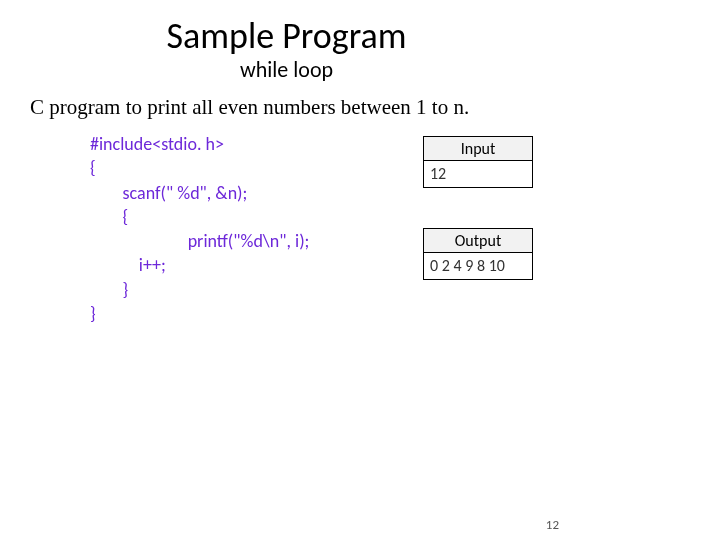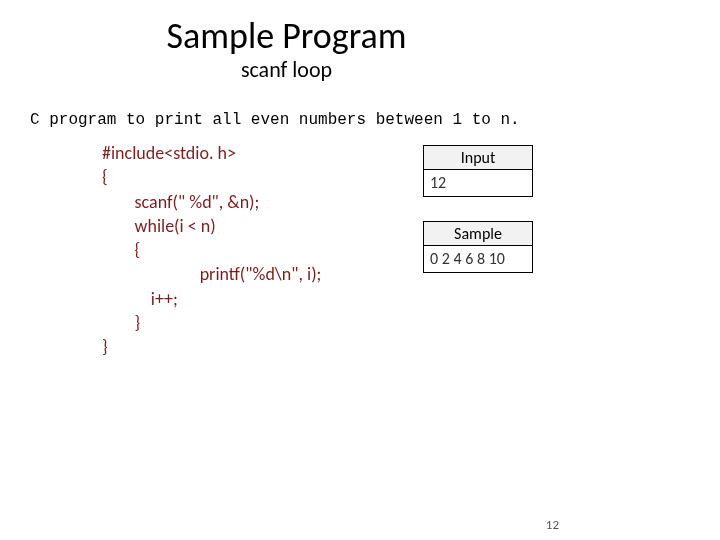--- a/index.html
+++ b/index.html
@@ -1,61 +1,60 @@
 <!DOCTYPE html>
 <html><head>
 <meta charset="utf-8">
 <style>
   * { box-sizing: border-box; margin: 0; padding: 0; }
   html, body { width: 720px; height: 540px; background: #fff; font-family: Calibri, Arial, sans-serif; color: #000; }
   .slide { position: relative; width: 573px; height: 540px; padding: 10px 30px 20px 30px; }
   .title { text-align: center; font-size: 36px; font-weight: 400; margin-top: 4px; }
   .subtitle { text-align: center; font-size: 22px; font-weight: 400; margin-top: -2px; }
-  .desc { font-size: 16px; font-family: Liberation Mono, monospace; margin-top: 28px; margin-bottom: 12px; }
+  .desc { font-size: 21px; font-family: Liberation Serif, serif; margin-top: 12px; margin-bottom: 12px; }
   .content { display: flex; flex-direction: row; }
   .code-col { flex: 1; padding-left: 60px; font-size: 18px; line-height: 1.35; font-family: Calibri, Arial, sans-serif; }
-  .code-line { white-space: pre; color: #7f1d1d; margin-left: 12px; }
-  .side-col { width: 110px; margin-right: 10px; display: flex; flex-direction: column; gap: 24px; padding-top: 4px; margin-left: 23px; }
+  .code-line { white-space: pre; color: #6d28d9; }
+  .side-col { width: 110px; margin-right: 10px; display: flex; flex-direction: column; gap: 40px; padding-top: 4px; margin-left: 23px; }
   .box { border: 1px solid #000; width: 100%; }
   .box-header { background: #f2f2f2; text-align: center; font-size: 16px; padding: 2px 0; border-bottom: 1px solid #000; }
   .box-body { font-size: 16px; padding: 3px 6px; line-height: 1.25; color: #333; }
   .page-num { position: absolute; right: 14px; bottom: 8px; font-size: 13px; color: #555; }
 </style>
 </head>
 <body>
 
 <div class="slide">
   <div class="title">Sample Program</div>
-  <div class="subtitle">scanf loop</div>
+  <div class="subtitle">while loop</div>
   <div class="desc">C program to print all even numbers between 1 to n.</div>
 
   <div class="content">
     <div class="code-col">
       <div class="code-line">#include&lt;stdio. h&gt;</div>
       <div class="code-line">{</div>
       <div class="code-line">        scanf(" %d", &amp;n);</div>
-      <div class="code-line">        while(i &lt; n)</div>
       <div class="code-line">        {</div>
       <div class="code-line">                        printf("%d\n", i);</div>
       <div class="code-line">            i++;</div>
       <div class="code-line">        }</div>
       <div class="code-line">}</div>
     </div>
 
     <div class="side-col">
       <div class="box">
         <div class="box-header">Input</div>
         <div class="box-body">12</div>
       </div>
       <div class="box">
-        <div class="box-header">Sample</div>
+        <div class="box-header">Output</div>
         <div class="box-body">0
 2
 4
-6
+9
 8
 10</div>
       </div>
     </div>
   </div>
 
   <div class="page-num">12</div>
 </div>
 
 </body></html>

